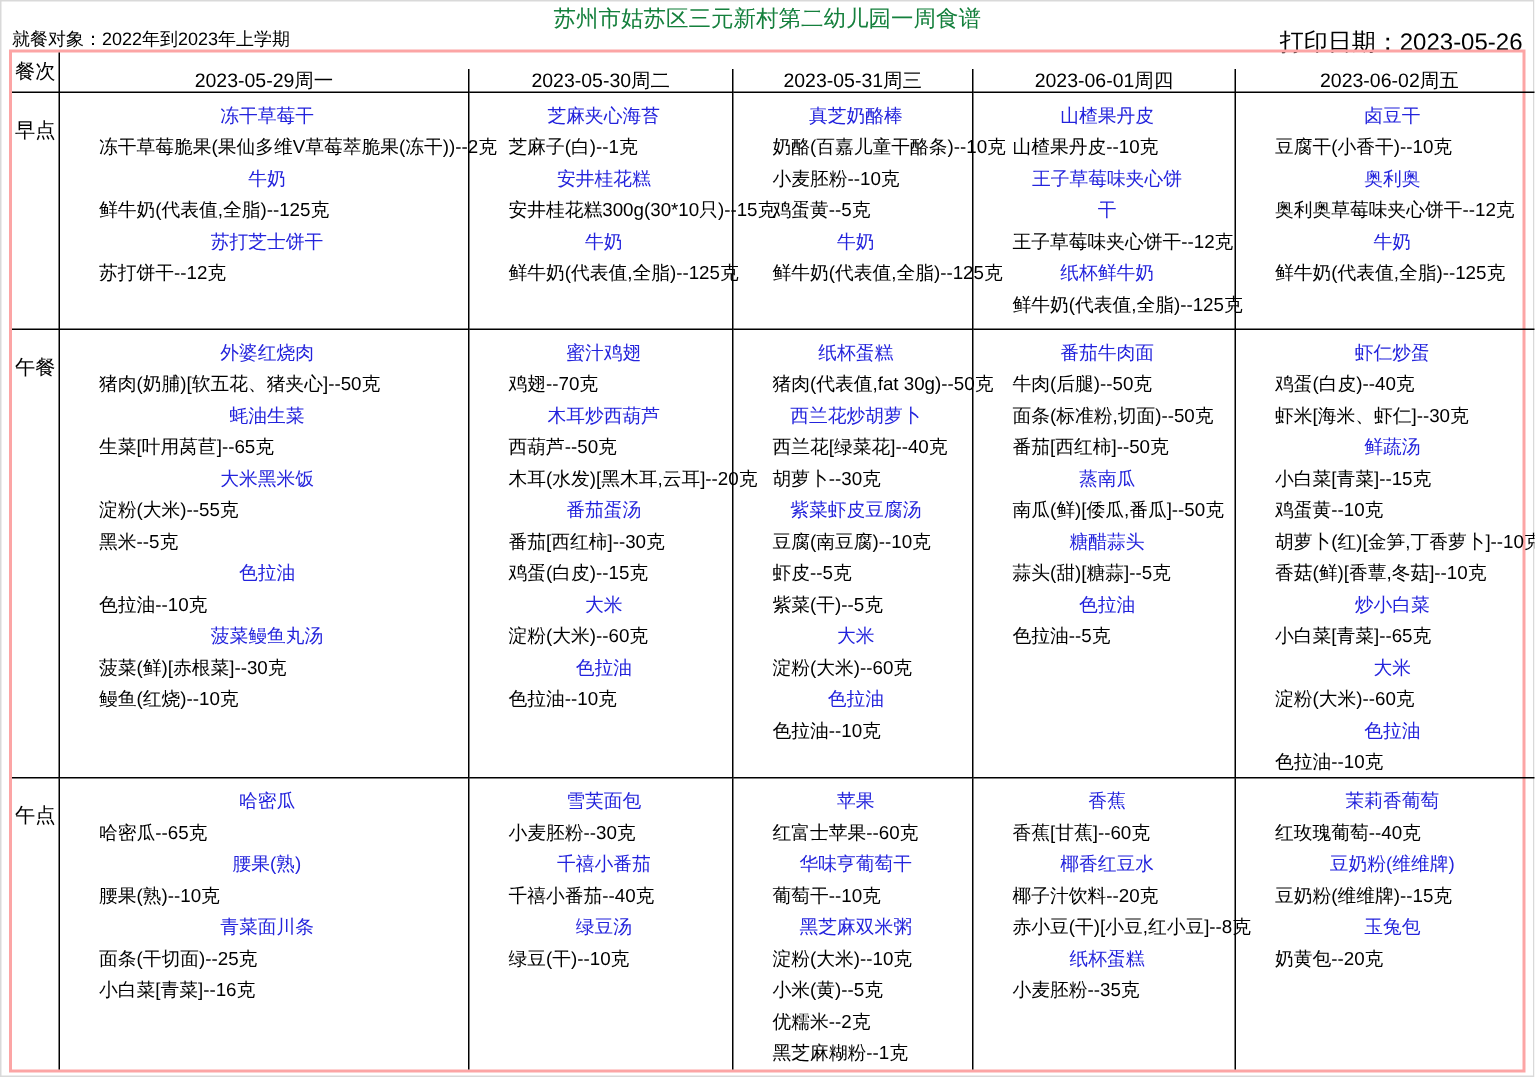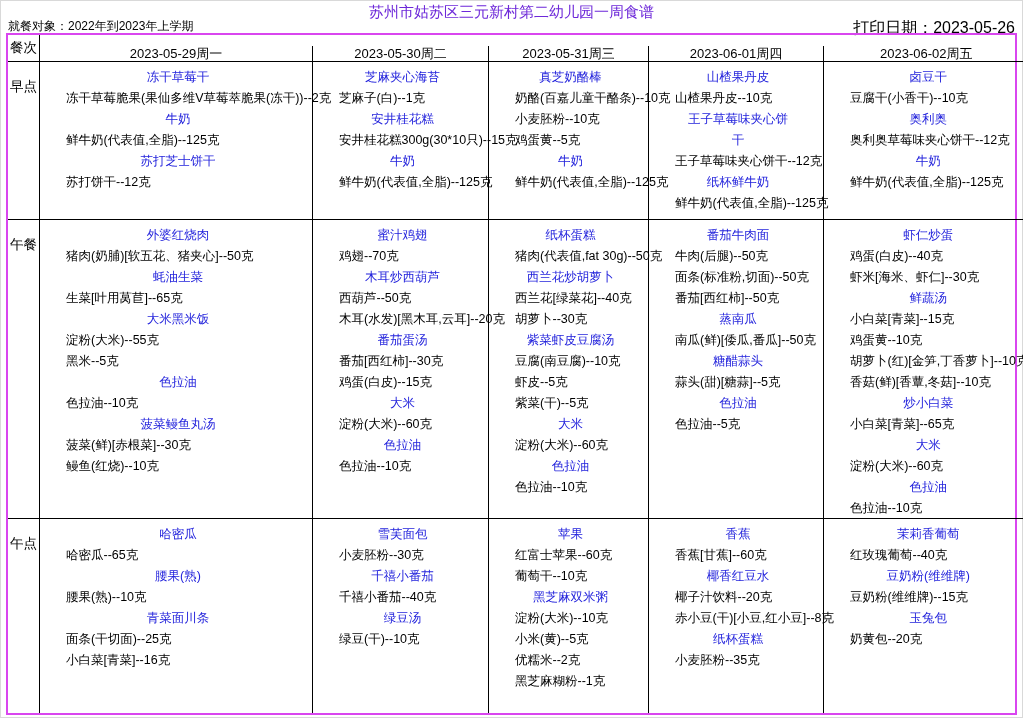--- a/index.html
+++ b/index.html
@@ -10,31 +10,31 @@
     position:relative;
     overflow:hidden;
     color:#000;
   }
   #page{
     position:absolute;left:0;top:0;width:1023px;height:718px;
     box-shadow:inset 0 0 0 1px #d9d9d9;
   }
   .title{
     position:absolute;top:3px;left:0;width:100%;
-    text-align:center;font-size:15px;color:#6d28d9;
+    text-align:center;font-size:15px;color:#15803d;
   }
   .meta-left{
     position:absolute;top:18px;left:8px;font-size:12px;
   }
   .meta-right{
     position:absolute;top:18px;right:8px;font-size:16px;
   }
   .menu-table{
     position:absolute;left:6px;top:33px;width:1011px;height:682px;
-    box-sizing:border-box;border:2px solid #d946ef;
+    box-sizing:border-box;border:2px solid #fca5a5;
     display:grid;
     grid-template-columns:32px 273px 176px 160px 175px 1fr;
     grid-template-rows:27px 158px 299px 1fr;
   }
   .cell{
     border-right:1px solid #000;
     border-bottom:1px solid #000;
     box-sizing:border-box;
     overflow:visible;
   }
@@ -210,20 +210,21 @@
         <div class="dish">雪芙面包</div>
         <div class="item">小麦胚粉--30克</div>
         <div class="dish">千禧小番茄</div>
         <div class="item">千禧小番茄--40克</div>
         <div class="dish">绿豆汤</div>
         <div class="item">绿豆(干)--10克</div>
       </div>
       <div class="cell menu-cell last-row">
         <div class="dish">苹果</div>
         <div class="item">红富士苹果--60克</div>
+        <div class="dish">华味亨葡萄干</div>
         <div class="item">葡萄干--10克</div>
         <div class="dish">黑芝麻双米粥</div>
         <div class="item">淀粉(大米)--10克</div>
         <div class="item">小米(黄)--5克</div>
         <div class="item">优糯米--2克</div>
         <div class="item">黑芝麻糊粉--1克</div>
       </div>
       <div class="cell menu-cell last-row">
         <div class="dish">香蕉</div>
         <div class="item">香蕉[甘蕉]--60克</div>

